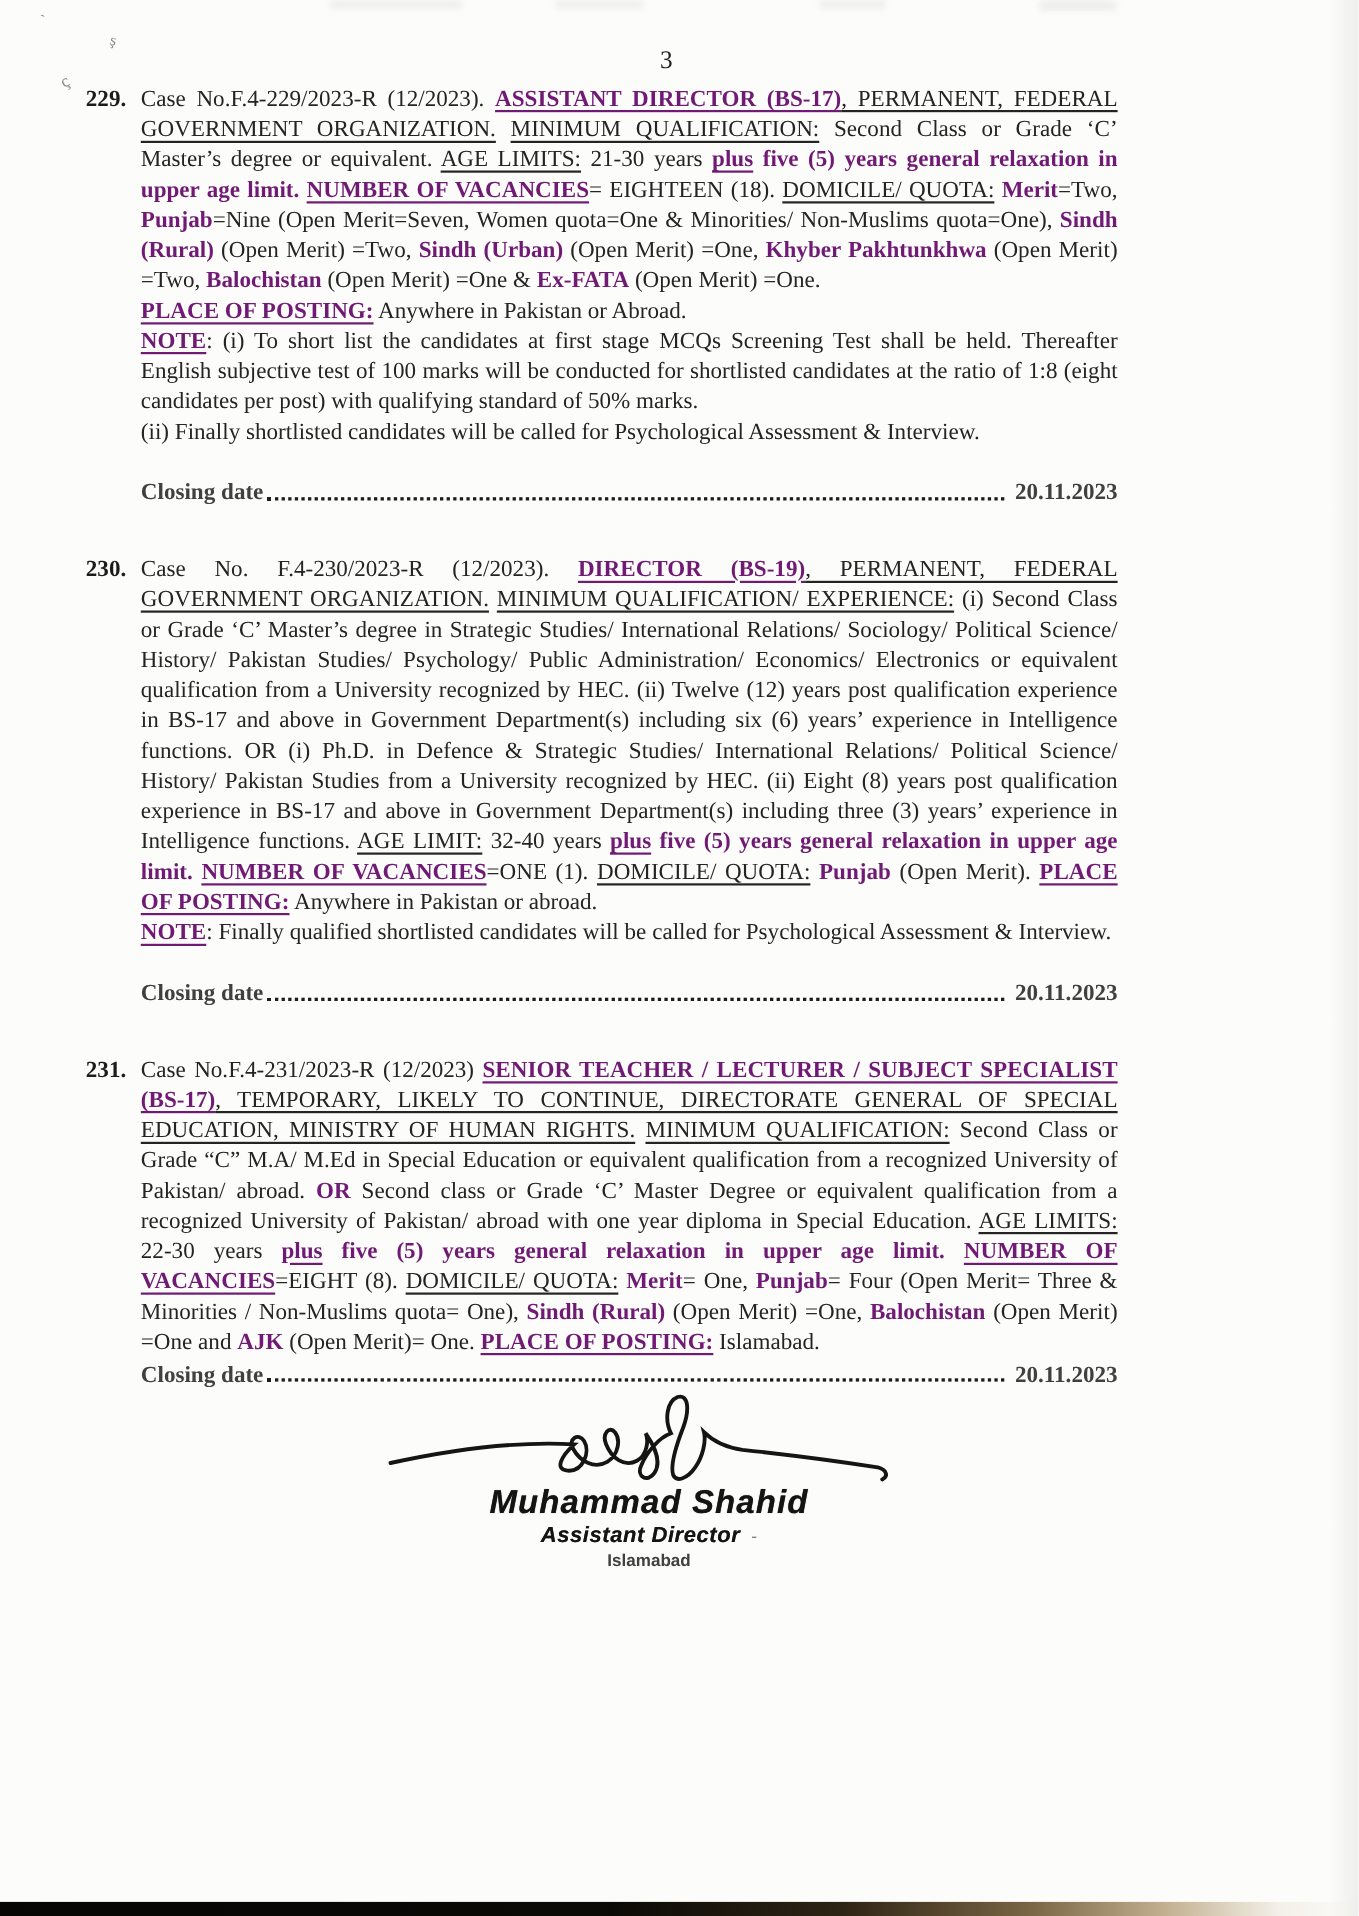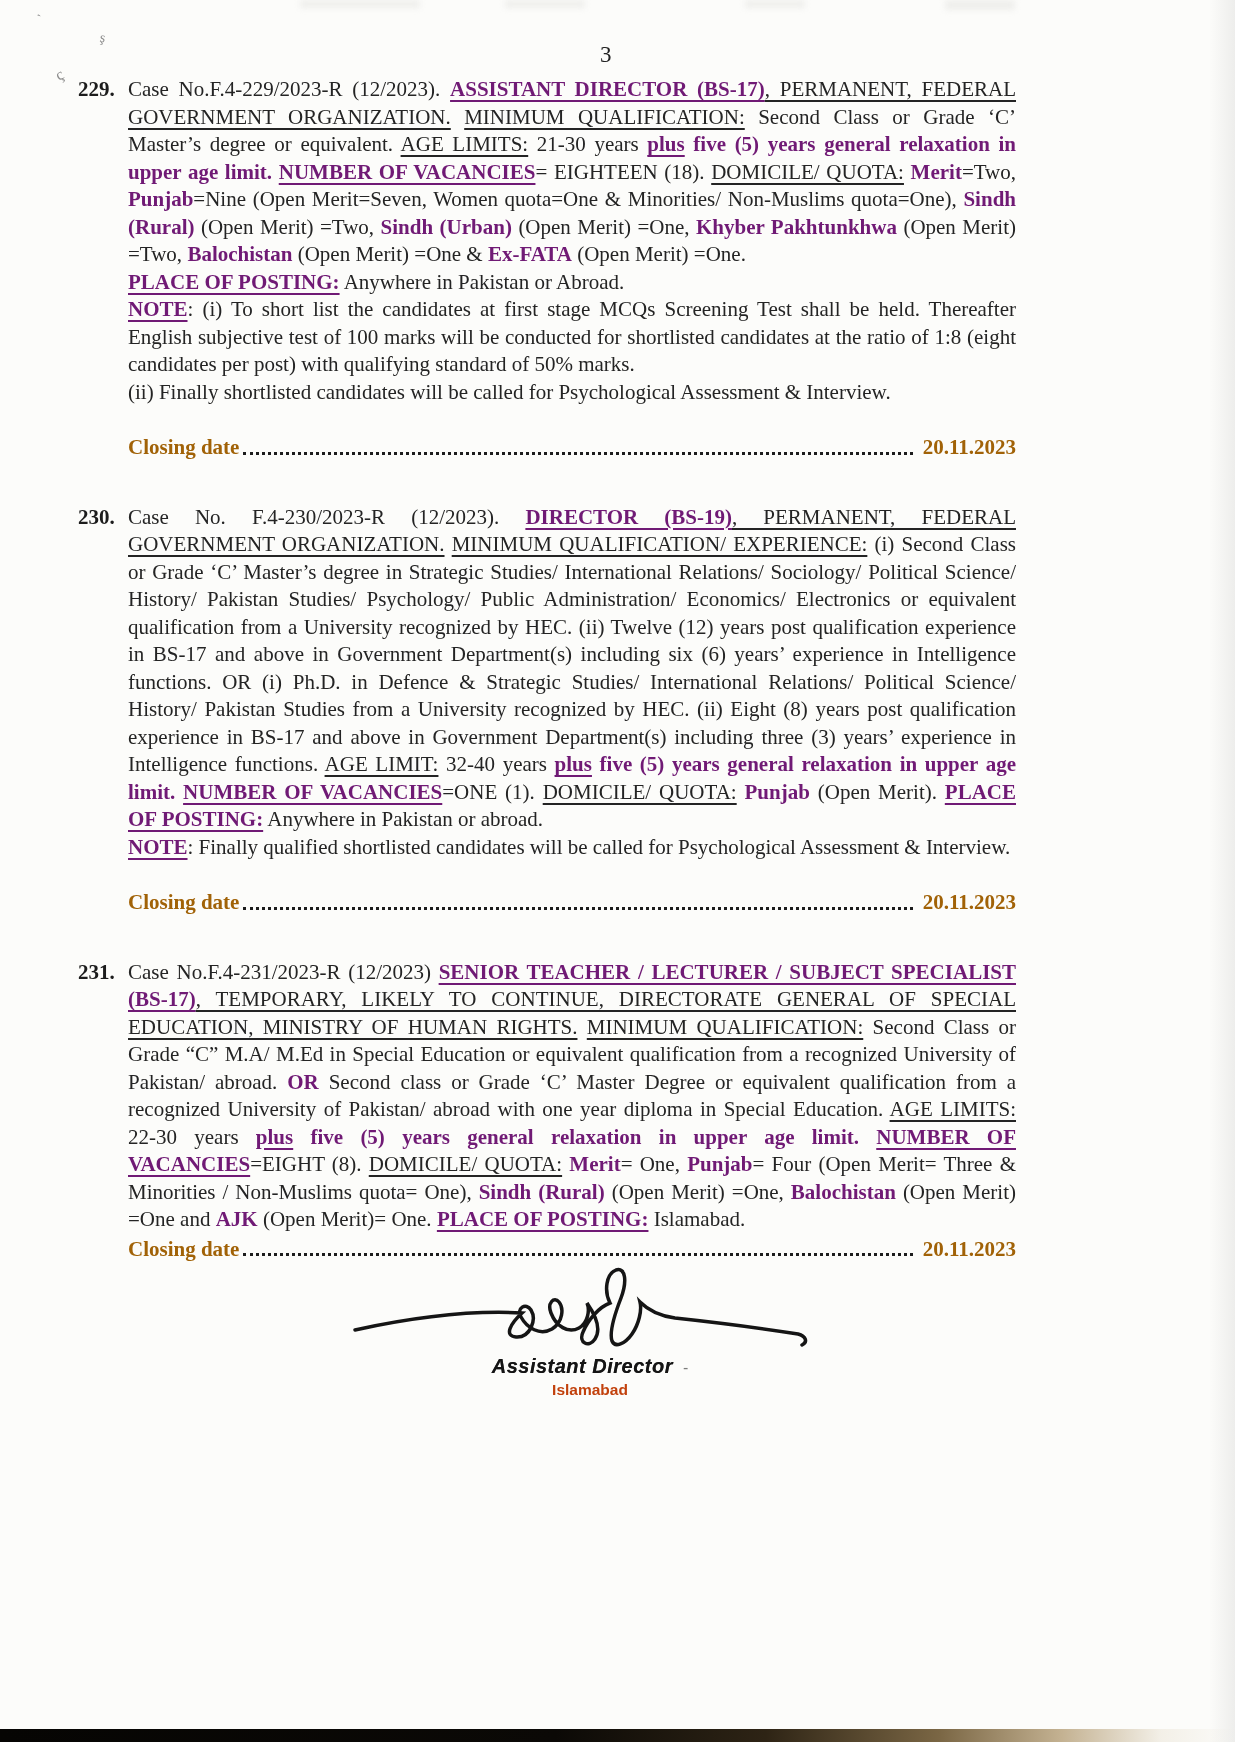--- a/index.html
+++ b/index.html
@@ -28,21 +28,21 @@
     flex: 1; text-align: justify;
     font-size: 21px; line-height: 27.5px;
     color: #242424;
   }
   .para { margin: 0; }
   .b { font-weight: bold; color: #701a75; }
   .u { text-decoration: underline; text-decoration-thickness: 2px; text-underline-offset: 4px; }
   .closing-row {
     display: flex; align-items: flex-end;
     margin: 28px 0 42px 0;
-    font-weight: bold; font-size: 21px; color: #a16207;
+    font-weight: bold; font-size: 21px; color: #404040;
   }
   .item:nth-of-type(3) .closing-row { margin-top: 2px; margin-bottom: 0; }
   .leader {
     flex: 1; height: 4px;
     border-bottom: 3.5px dotted #1c1c1c;
     margin: 0 10px 7px 4px;
   }
   
   .sig-area {
     position: absolute; left: 340px; top: 1258px; width: 500px;
@@ -58,21 +58,21 @@
   .stamp-title-row { margin-top: 2px; }
   .stamp-title {
     font-size: 20px; font-weight: bold; font-style: italic;
     letter-spacing: 0.5px; text-shadow: 0 0 0.6px #444;
   }
   .stamp-dash { opacity: 0.55; margin-left: 10px; font-size: 16px; }
   .stamp-org {
     font-size: 18.5px; font-weight: bold; margin-top: 3px;
     text-shadow: 0 0 0.6px #555;
   }
-  .stamp-city { font-size: 15.5px; font-weight: bold; margin-top: 3px; color: #c2410c; }
+  .stamp-city { font-size: 15.5px; font-weight: bold; margin-top: 3px; color: #404040; }
   
   .bottom-bar {
     position: absolute; left: 0; right: 0; bottom: 0; height: 13px;
     background: linear-gradient(90deg,
       #060503 0%, #0b0906 45%, #2e2415 62%, #7a6644 76%,
       #c4b292 86%, rgba(226,216,196,0.35) 94%, rgba(255,255,255,0) 100%);
   }
   .smudge { position: absolute; background: #e3e3e0; filter: blur(3px); opacity: 0.55; }
   .sm1 { left: 300px; top: 0; width: 120px; height: 8px; }
   .sm2 { left: 505px; top: 0; width: 80px; height: 8px; }
@@ -148,20 +148,21 @@
   <svg class="sig-svg" width="500" height="95" viewBox="0 0 500 95">
     <path d="M15 72 C 70 60 130 52 182 55 C 170 66 164 78 176 79 C 190 80 197 62 191 52
              C 186 44 176 50 181 59 C 187 70 200 78 212 71 C 223 64 224 50 219 44
              C 214 38 207 45 211 55 C 216 68 228 76 239 70 C 248 65 250 52 247 45
              C 256 58 261 72 255 81 C 249 90 238 85 243 74 C 248 62 259 49 270 45
              C 264 33 266 16 276 12 C 286 9 287 24 281 40 C 274 58 269 74 272 83
              C 275 90 285 86 292 76 C 299 66 302 52 300 44 C 308 52 320 58 335 60
              C 372 64 420 70 458 76 C 466 78 468 84 462 87" fill="none" stroke="#151515" stroke-width="3.5" stroke-linecap="round"></path>
   </svg>
   <div class="stamp">
+    <div class="stamp-name">Muhammad Shahid</div>
     <div class="stamp-title-row">
       <span class="stamp-title">Assistant Director</span><span class="stamp-dash">-</span>
     </div>
     <div class="stamp-city">Islamabad</div>
   </div>
 </div>
 
 <div class="bottom-bar"></div>
 
 </body></html>

